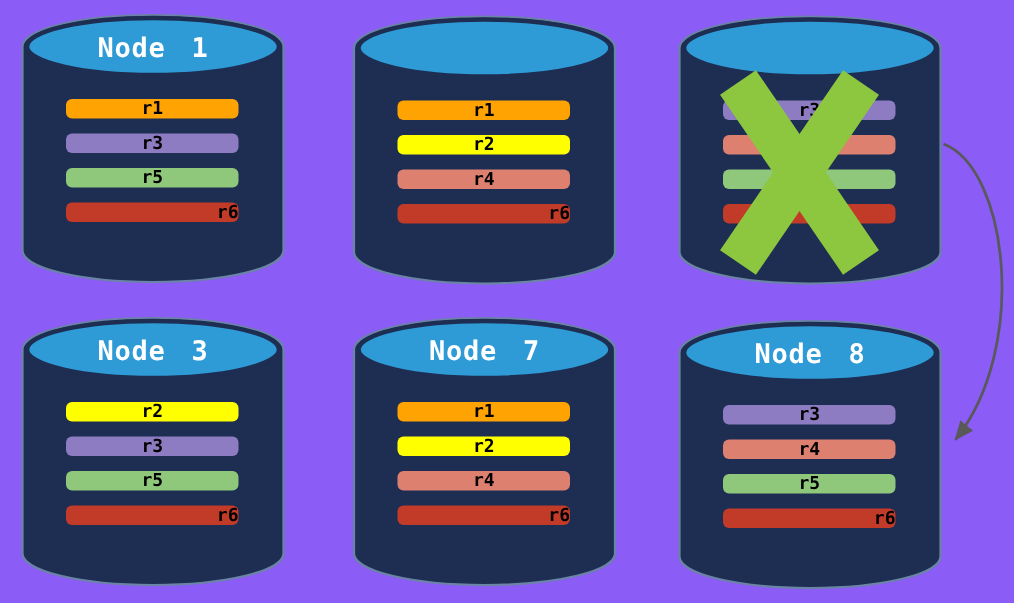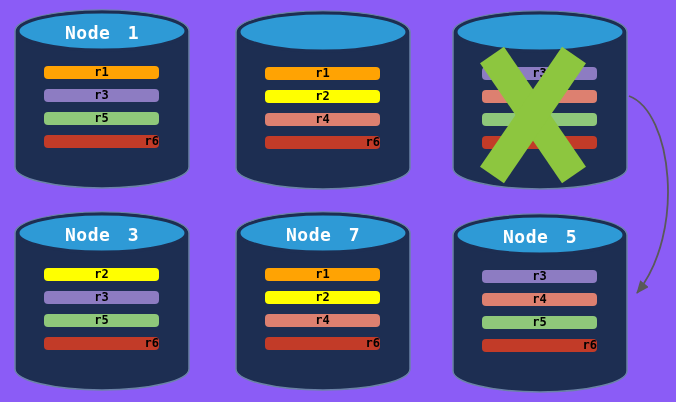--- a/index.html
+++ b/index.html
@@ -124,21 +124,21 @@
     <div class="bar b4" style="background-color: rgb(194, 59, 40);">
         <span>r6</span>
       </div>
   </div>
 
   <div class="node n6">
     <svg class="cyl" viewBox="0 0 178 182">
       <path stroke-width="1.5" d="M 2 23 A 87 21 0 0 1 176 23 L 176 159 A 87 21 0 0 1 2 159 Z" style="fill: rgb(29, 46, 82); stroke: rgb(107, 131, 166);"></path>
       <ellipse stroke-width="3" cx="89" cy="23" rx="84" ry="19" style="fill: rgb(46, 154, 214); stroke: rgb(29, 46, 82);"></ellipse>
     </svg>
-    <div class="node-title">Node 5</div>
+    <div class="node-title">Node 8</div>
     <div class="bar b1" style="background-color: rgb(141, 124, 194);">
         <span>r3</span>
       </div>
     <div class="bar b2" style="background-color: rgb(221, 128, 112);">
         <span>r4</span>
       </div>
     <div class="bar b3" style="background-color: rgb(143, 200, 122);">
         <span>r5</span>
       </div>
     <div class="bar b4" style="background-color: rgb(194, 59, 40);">

